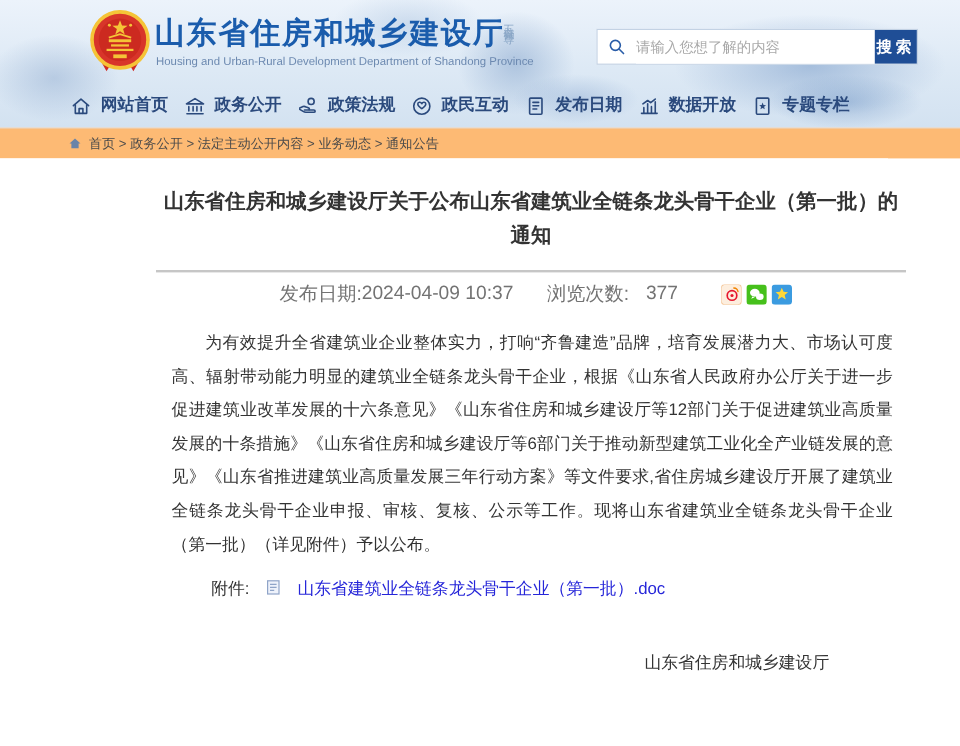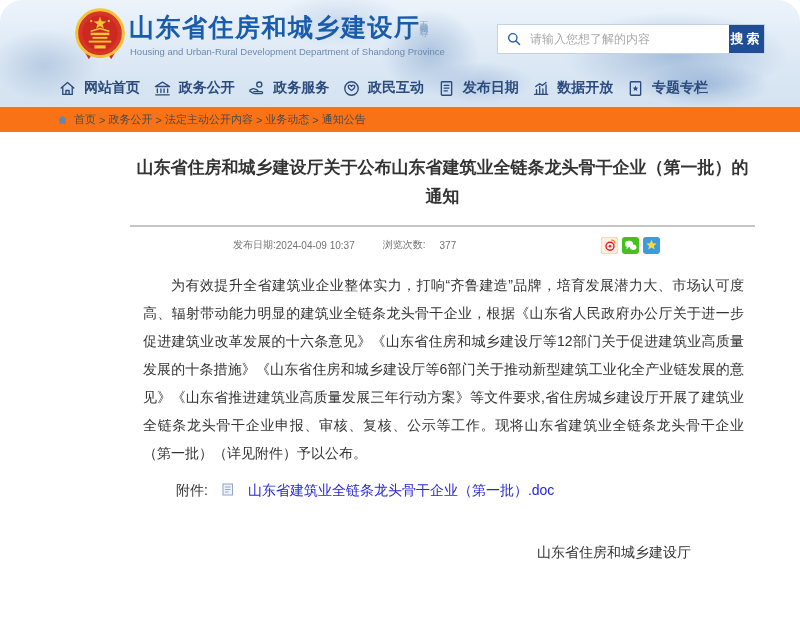--- a/index.html
+++ b/index.html
@@ -1,17 +1,17 @@
 <!DOCTYPE html>
 <html><head>
 <meta charset="utf-8">
 <style>
   * { margin:0; padding:0; box-sizing:border-box; }
   body { font-family:"Liberation Sans","DejaVu Sans",sans-serif; background:#fff; }
-  .page { position:relative; width:800px; height:622px; background:#fff; overflow:hidden;border-radius:22px; }
+  .page { position:relative; width:800px; height:622px; background:#fff; overflow:hidden; }
 
   
   .top { position:absolute; left:0; top:0; width:800px; height:106px;
          background:linear-gradient(180deg,#ecf3fb 0%,#dde9f5 55%,#d3e2f1 100%); }
   .blob { position:absolute; border-radius:50%; pointer-events:none; }
   .b1 { left:-30px; top:15px; width:150px; height:100px;
         background:radial-gradient(closest-side,rgba(140,168,205,.45),rgba(140,168,205,0) 72%); }
   .b2 { left:250px; top:-20px; width:180px; height:80px;
         background:radial-gradient(closest-side,rgba(150,180,215,.35),rgba(150,180,215,0) 70%); }
   .b3 { left:365px; top:-5px; width:130px; height:115px;
@@ -40,33 +40,33 @@
   .search-btn { width:35px; background:#1f4e96; color:#fff; font-size:13px; font-weight:bold;
         display:flex; align-items:center; justify-content:center; letter-spacing:3px; cursor:pointer; border:none; }
 
   .nav { position:absolute; left:0; top:70px; width:766px; height:36px; display:flex;
         align-items:center; justify-content:space-between; padding:0 58px; }
   .nav-item { display:flex; align-items:center; gap:7px; color:#2b4a7d; font-size:14px;
         font-weight:bold; cursor:pointer; white-space:nowrap; }
   .nav-item svg { display:block; }
 
   
-  .crumb-bar { position:absolute; left:0; top:106px; width:800px; height:26px; background:#f97316;
+  .crumb-bar { position:absolute; left:0; top:106px; width:800px; height:26px; background:#fdba74;
         border-top:1px solid #e2e2e2; display:flex; align-items:center; padding-left:57px;
         font-size:11px; color:#4a4a4a; gap:3px; }
   .crumb { cursor:pointer; }
   .crumb-home { margin-right:3px; display:flex; align-items:center; }
 
   
   .content { position:absolute; left:0; top:132px; width:740px; height:490px; background:#fff; }
   .doc { margin-left:130px; width:625px; }
   .art-title { width:622px; margin:21px auto 0; text-align:center; font-size:17px; font-weight:bold;
         color:#333; line-height:29px; }
   .divider { margin-top:14px; border-bottom:2px solid #c6c6c6; }
-  .meta { display:flex; align-items:center; height:36px; padding:0 95px 0 103px; font-size:10px; color:#737373; }
+  .meta { display:flex; align-items:center; height:36px; padding:0 95px 0 103px; font-size:16px; color:#737373; }
   .meta .vlabel { margin-left:28px; }
   .meta .vval { margin-left:14px; }
   .share { margin-left:auto; display:flex; gap:4px; }
   .share > span { display:block; width:17px; height:17px; cursor:pointer; }
 
   .body-text { margin-top:8px; padding:0 11px 0 13px; font-size:14px; color:#333;
         line-height:28px; text-align:justify; }
   .body-text p.salutation { margin-top:8px; }
   .body-text p.indent { margin-top:4px; text-indent:2em; }
 
@@ -144,21 +144,21 @@
         <span>政务公开</span>
       </div>
       <div class="nav-item">
         <span>
           <svg width="19" height="19" viewBox="0 0 24 24" fill="none" stroke="#2b4a7d" stroke-width="1.7" stroke-linecap="round" stroke-linejoin="round">
             <circle cx="15.5" cy="7" r="3.2"></circle>
             <path d="M3.5 14 l3.5-1.6 c1.4-.6 2.4 0 3.4.5 l2.6 1.1 c1.1.5.7 2-.5 2 h-4"></path>
             <path d="M13.5 16 h4.8 c1.9 0 1.9 2.4 0 2.4 h-8.3 c-1 0-2-.3-2.9-.9 l-3.6-2.2"></path>
           </svg>
           </span>
-        <span>政务服务</span>
+        <span>政策法规</span>
       </div>
       <div class="nav-item">
         <span>
           <svg width="19" height="19" viewBox="0 0 24 24" fill="none" stroke="#2b4a7d" stroke-width="1.7" stroke-linecap="round" stroke-linejoin="round">
             <circle cx="12" cy="12" r="8.5"></circle>
             <path d="M12 9.3 c-1-2.2-4.2-1.9-4.2.5 0 2 2.9 3.9 4.2 4.8 1.3-.9 4.2-2.8 4.2-4.8 0-2.4-3.2-2.7-4.2-.5 Z"></path>
           </svg>
           </span>
         <span>政民互动</span>
       </div>

